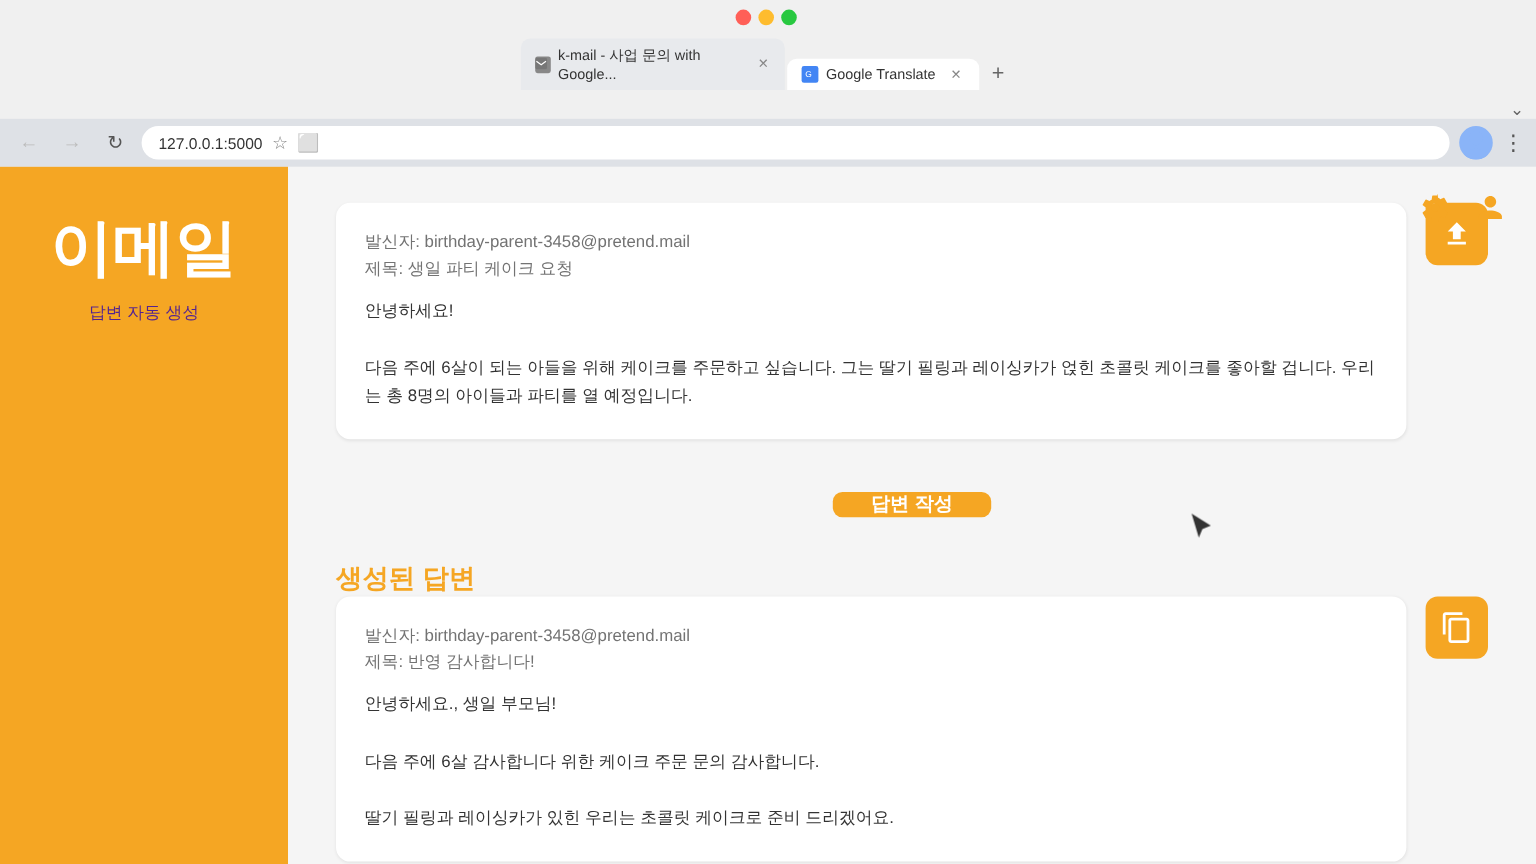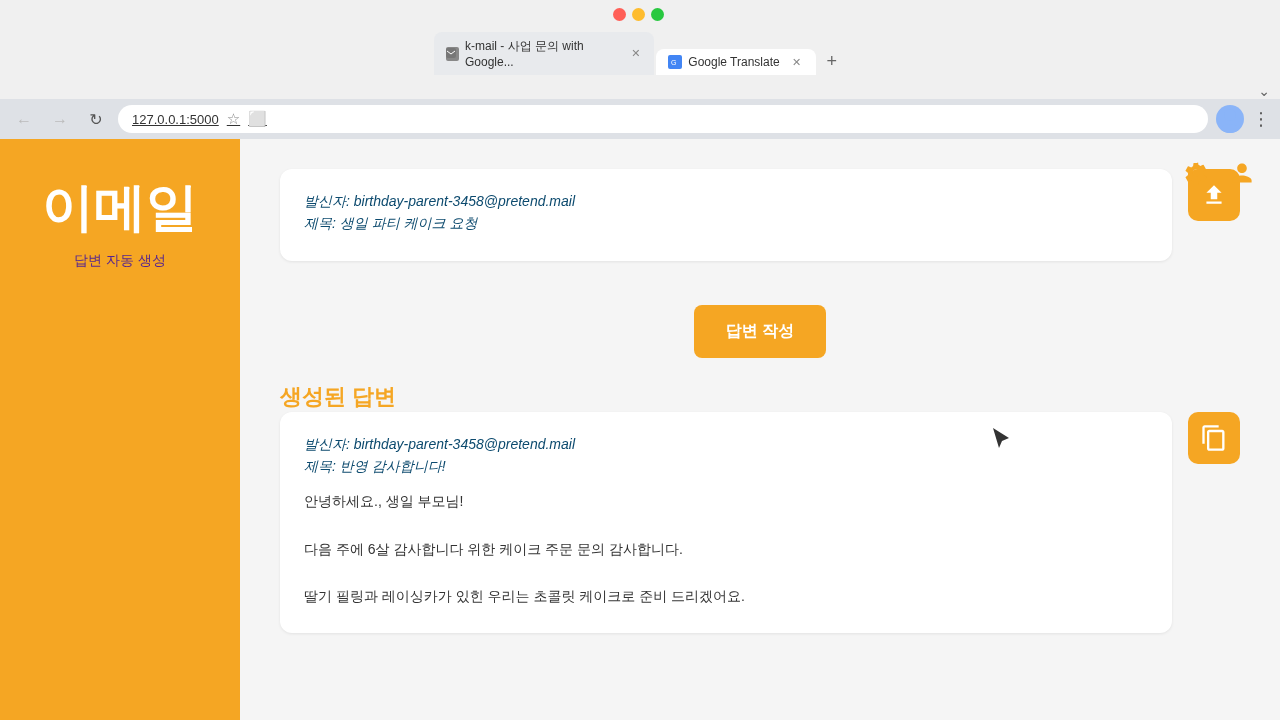--- a/index.html
+++ b/index.html
@@ -17,21 +17,21 @@
     .tab-favicon-google { background: #4285f4; display: flex; align-items: center; justify-content: center; }
     .tab-favicon-mail { background: #888; }
     .tab-close { margin-left: 4px; font-size: 11px; color: #888; cursor: pointer; width: 14px; height: 14px; display: flex; align-items: center; justify-content: center; border-radius: 50%; }
     .tab-add { width: 28px; height: 28px; display: flex; align-items: center; justify-content: center; font-size: 18px; color: #666; cursor: pointer; }
     .tab-end { display: flex; align-items: center; margin-left: auto; }
     .tab-end-chevron { color: #666; font-size: 14px; }
 
     .browser-nav { display: flex; align-items: center; padding: 6px 10px; background: #dee1e6; gap: 8px; }
     .nav-btn { width: 28px; height: 28px; display: flex; align-items: center; justify-content: center; border-radius: 50%; cursor: pointer; color: #555; font-size: 16px; }
     .nav-btn.disabled { color: #bbb; cursor: default; }
-    .address-bar { flex: 1; background: #fff; border-radius: 20px; padding: 5px 14px; font-size: 13px; color: #333; display: flex; align-items: center; gap: 8px; cursor: text; text-decoration: underline; }
+    .address-bar { flex: 1; background: #fff; border-radius: 20px; padding: 5px 14px; font-size: 13px; color: #333; display: flex; align-items: center; gap: 8px; cursor: text; }
     .address-bar-star { color: #888; font-size: 15px; }
     .address-bar-ext { color: #888; font-size: 15px; }
     .nav-profile { width: 28px; height: 28px; border-radius: 50%; background: #8ab4f8; display: flex; align-items: center; justify-content: center; overflow: hidden; }
     .nav-menu { color: #555; font-size: 18px; cursor: pointer; }
 
     
     .page { display: flex; width: 100%; height: calc(720px - 74px); }
 
     
     .sidebar { width: 240px; background: #f5a623; flex-shrink: 0; display: flex; flex-direction: column; align-items: center; padding: 40px 20px 20px; }
@@ -40,31 +40,31 @@
 
     
     .main { flex: 1; background: #f5f5f5; overflow-y: auto; padding: 30px 40px 30px; position: relative; }
 
     
     .top-icons { position: absolute; top: 16px; right: 20px; display: flex; gap: 10px; }
     .icon-btn { width: 36px; height: 36px; display: flex; align-items: center; justify-content: center; cursor: pointer; font-size: 20px; color: #f5a623; }
 
     
     .email-card { background: #fff; border-radius: 12px; padding: 24px; margin-bottom: 20px; box-shadow: 0 1px 3px rgba(0,0,0,0.08); }
-    .email-meta { font-size: 14px; color: #0c4a6e; margin-bottom: 4px; font-style: italic; }
+    .email-meta { font-size: 14px; color: #737373; margin-bottom: 4px; }
     .email-meta span { font-weight: normal; }
     .email-body { font-size: 14px; color: #333; margin-top: 14px; line-height: 1.7; }
 
     
     .upload-btn-wrap { display: flex; align-items: flex-start; gap: 16px; margin-bottom: 24px; }
     .action-icon-btn { width: 52px; height: 52px; background: #f5a623; border-radius: 10px; display: flex; align-items: center; justify-content: center; cursor: pointer; flex-shrink: 0; }
     .action-icon-btn svg { width: 26px; height: 26px; fill: #fff; }
 
     
-    .reply-btn { background: #f5a623; color: #fff; border: none; padding: 16px 32px; border-radius: 8px; font-size: 16px; font-weight: 600; cursor: pointer; display: block; margin: 0 auto 24px; }
+    .reply-btn { background: #f5a623; color: #fff; border: none; padding: 0 32px; border-radius: 8px; font-size: 16px; font-weight: 600; cursor: pointer; display: block; margin: 0 auto 36px; }
 
     
     .section-title { font-size: 22px; font-weight: 700; color: #f5a623; margin-bottom: 0; }
 
     .card-with-btn { display: flex; gap: 16px; align-items: flex-start; }
     .card-with-btn .email-card { flex: 1; }
 
     .copy-btn { width: 52px; height: 52px; background: #f5a623; border-radius: 10px; display: flex; align-items: center; justify-content: center; cursor: pointer; flex-shrink: 0; margin-top: 0; }
     .copy-btn svg { width: 28px; height: 28px; fill: #fff; }
   </style>
@@ -148,20 +148,25 @@
     </div>
 
     <div class="upload-btn-wrap">
       <div class="email-card" style="flex:1;">
         <div class="email-meta">
           <span>발신자:</span> <span>birthday-parent-3458@pretend.mail</span>
         </div>
         <div class="email-meta">
           <span>제목:</span> <span>생일 파티 케이크 요청</span>
         </div>
+        <div class="email-body">
+          <p>안녕하세요!</p>
+          <br>
+          <p>다음 주에 6살이 되는 아들을 위해 케이크를 주문하고 싶습니다. 그는 딸기 필링과 레이싱카가 얹힌 초콜릿 케이크를 좋아할 겁니다. 우리는 총 8명의 아이들과 파티를 열 예정입니다.</p>
+        </div>
       </div>
       <div class="action-icon-btn">
         <svg viewBox="0 0 24 24">
             <path d="M5 20h14v-2H5v2zm0-10h4v6h6v-6h4l-7-7-7 7z"></path>
           </svg>
       </div>
     </div>
 
     <button class="reply-btn">답변 작성</button>
 

